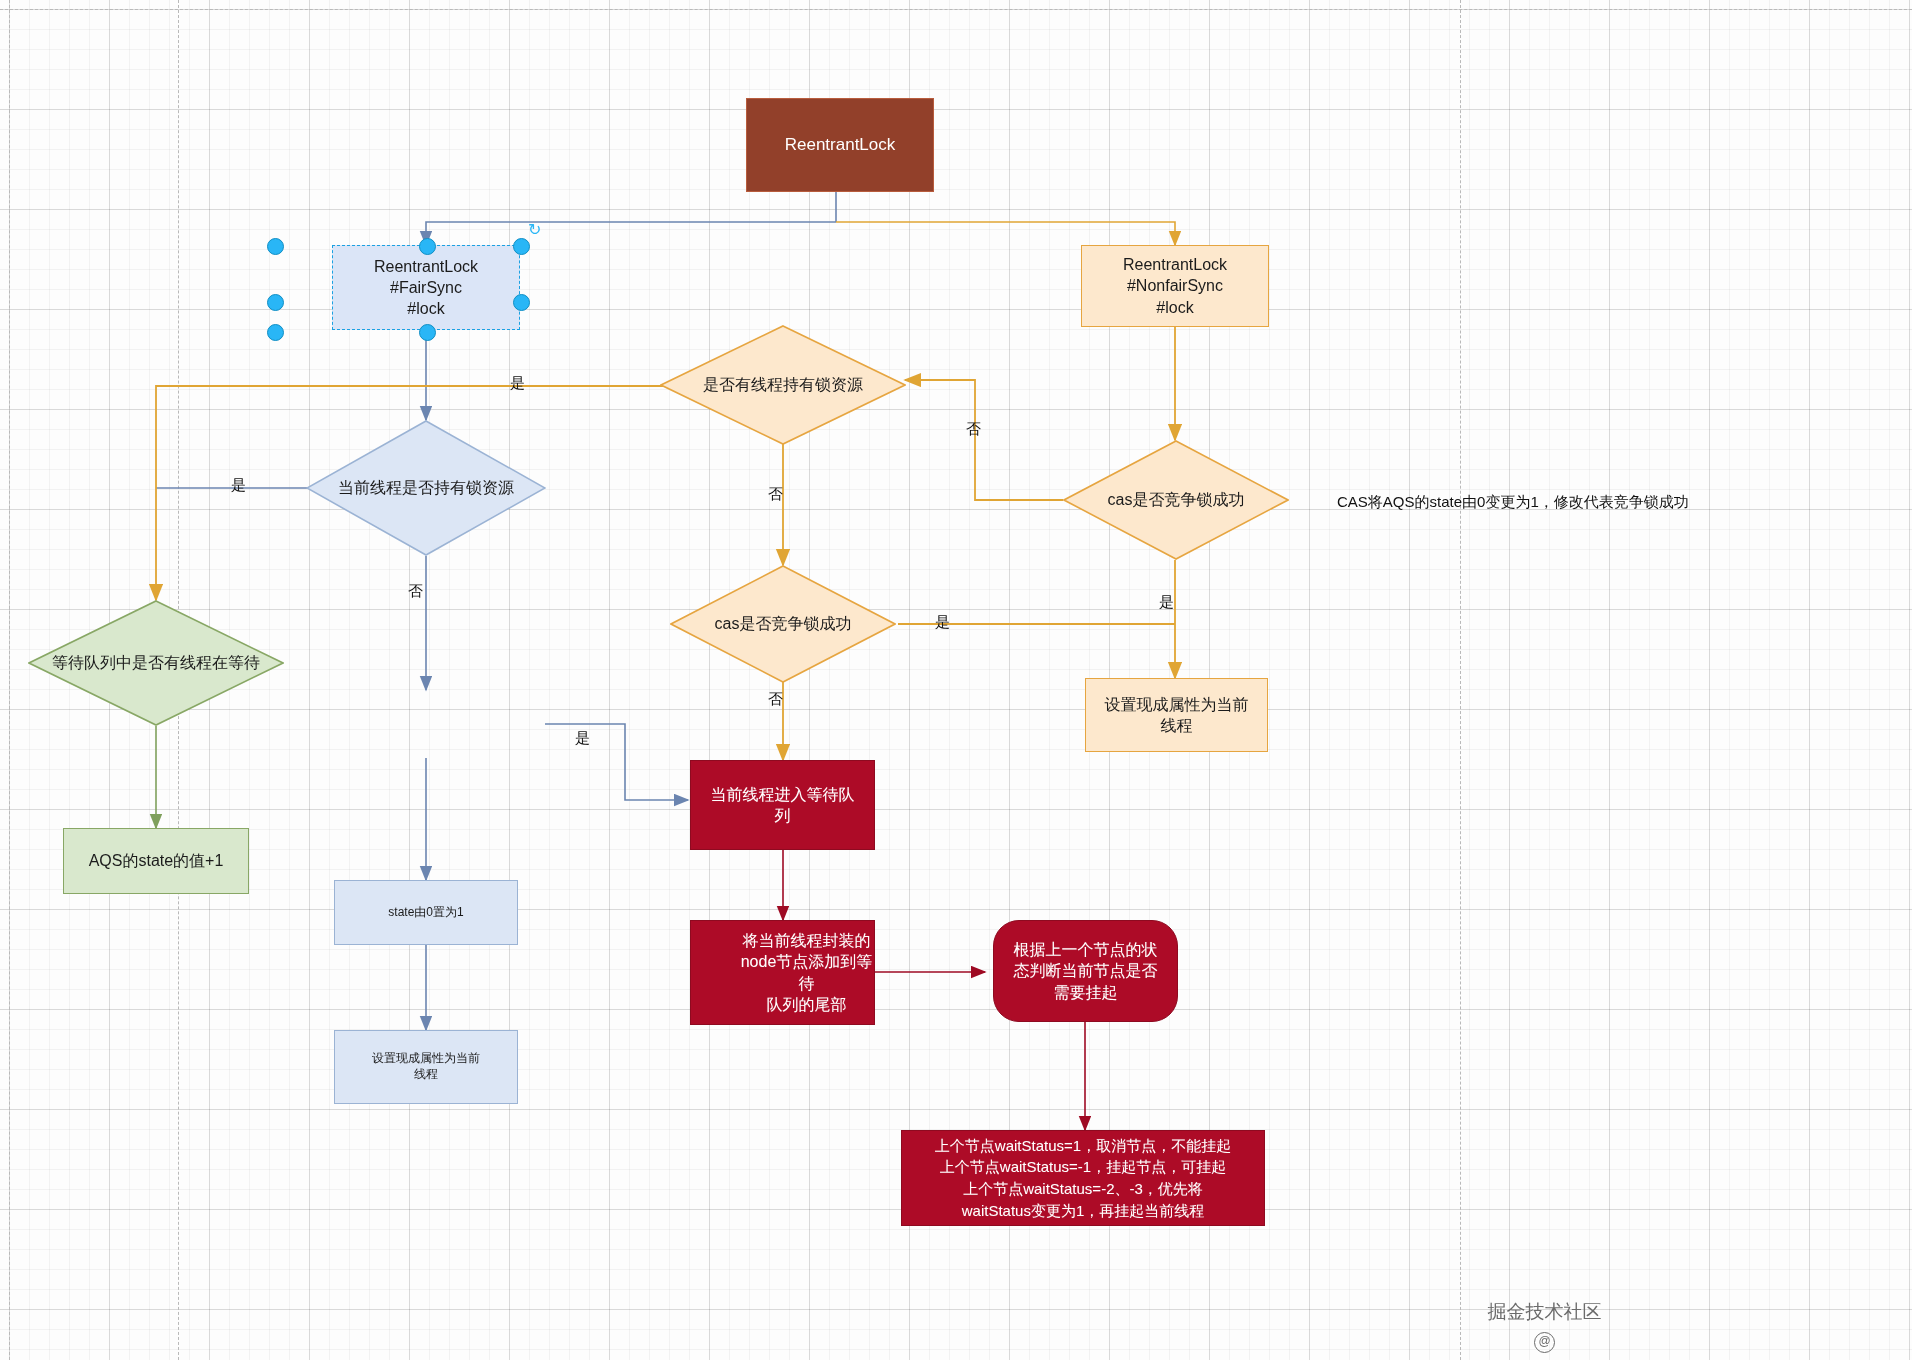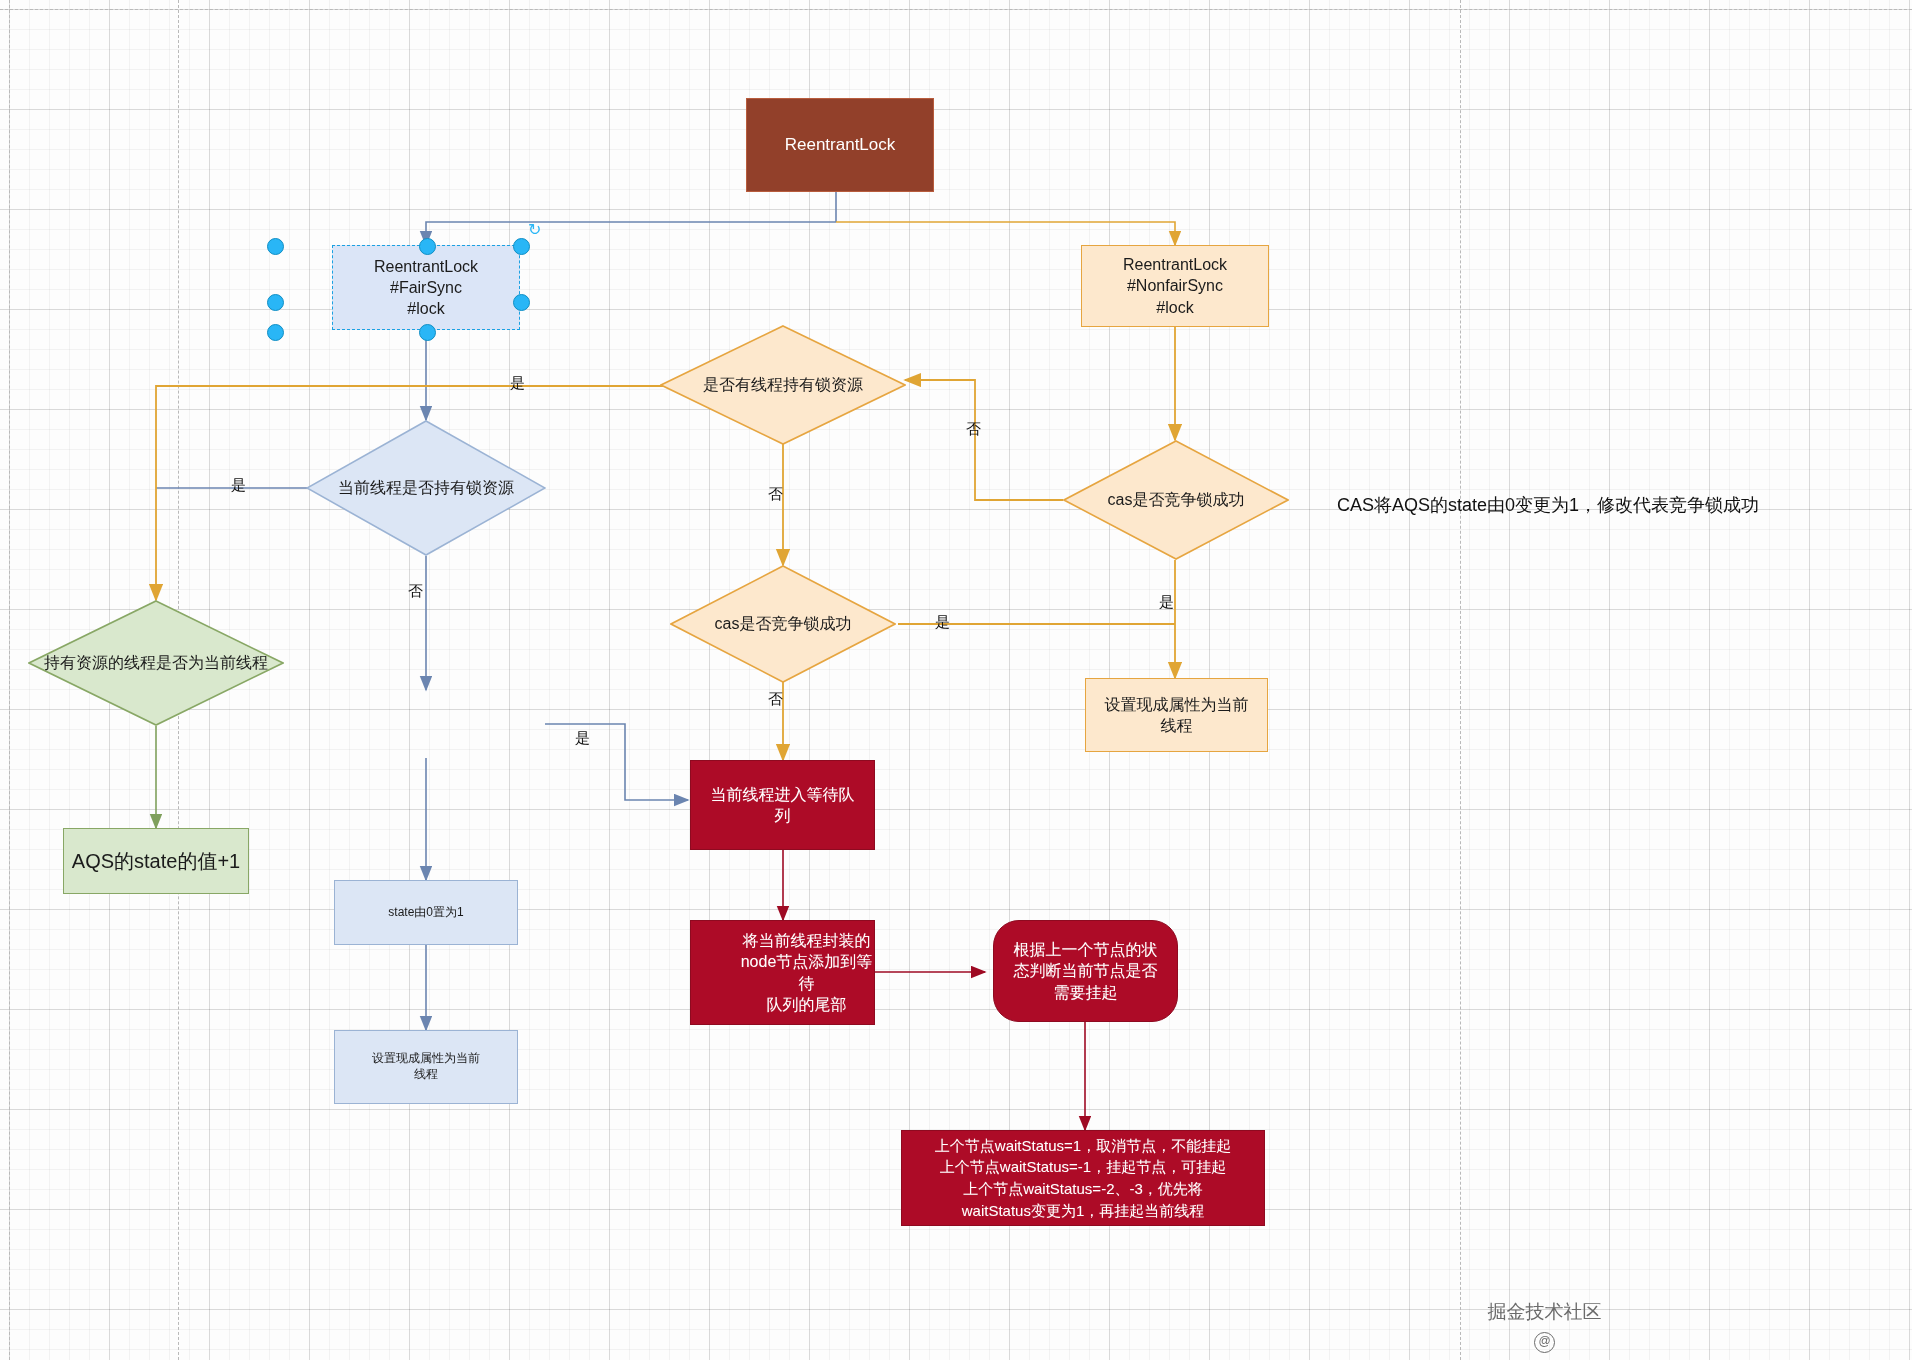--- a/index.html
+++ b/index.html
@@ -66,21 +66,21 @@
   .box-blue-sel{
     background:#dbe5f7;border:1.5px dashed #1ba1e2;color:#1b1b1b;
     font-size:16px;
   }
   .box-orange{
     background:#fde8cd;border:1px solid #e6a540;color:#1b1b1b;
     font-size:16px;
   }
   .box-green{
     background:#d9e8cd;border:1px solid #88a765;color:#1b1b1b;
-    font-size:20px;
+    font-size:16px;
   }
   .box-red{
     background:#ad0b27;border:1px solid #8e0a20;color:#ffffff;
     font-size:16px;
     text-shadow:0 0 1px rgba(255,255,255,0.25);
   }
 
   
   .diamond{
     position:absolute;
@@ -94,21 +94,21 @@
   .diamond > svg{position:absolute;left:0;top:0;z-index:1;}
 
   .edge-label{
     position:absolute;
     font-size:15px;color:#111;
     background:transparent;
     white-space:nowrap;
   }
   .note{
     position:absolute;
-    font-size:18px;color:#111;
+    font-size:15px;color:#111;
     white-space:nowrap;
   }
 
   
   .handle{
     position:absolute;width:15px;height:15px;border-radius:50%;
     background:#29b6f6;border:1px solid #0f8ec4;
     z-index:40;
   }
   .rot-handle{
@@ -236,21 +236,21 @@
     <svg width="226" height="120" viewBox="0 0 226 120">
       <polygon points="113,1 225,60 113,119 1,60" fill="#fde8cd" stroke="#e6a540" stroke-width="1.6"></polygon>
     </svg>
     <span class="dtext">cas是否竞争锁成功</span>
   </div>
 
   <div class="diamond" style="left:28px;top:600px;width:256px;height:126px;">
     <svg width="256" height="126" viewBox="0 0 256 126">
       <polygon points="128,1 255,63 128,125 1,63" fill="#d9e8cd" stroke="#88a765" stroke-width="1.6"></polygon>
     </svg>
-    <span class="dtext" style="width:250px">持有资源的线程是否为当前线程</span>
+    <span class="dtext" style="width:250px">等待队列中是否有线程在等待</span>
   </div>
 
   <div class="diamond" style="left:670px;top:565px;width:226px;height:118px;">
     <svg width="226" height="118" viewBox="0 0 226 118">
       <polygon points="113,1 225,59 113,117 1,59" fill="#fde8cd" stroke="#e6a540" stroke-width="1.6"></polygon>
     </svg>
     <span class="dtext">cas是否竞争锁成功</span>
   </div>
 
 

